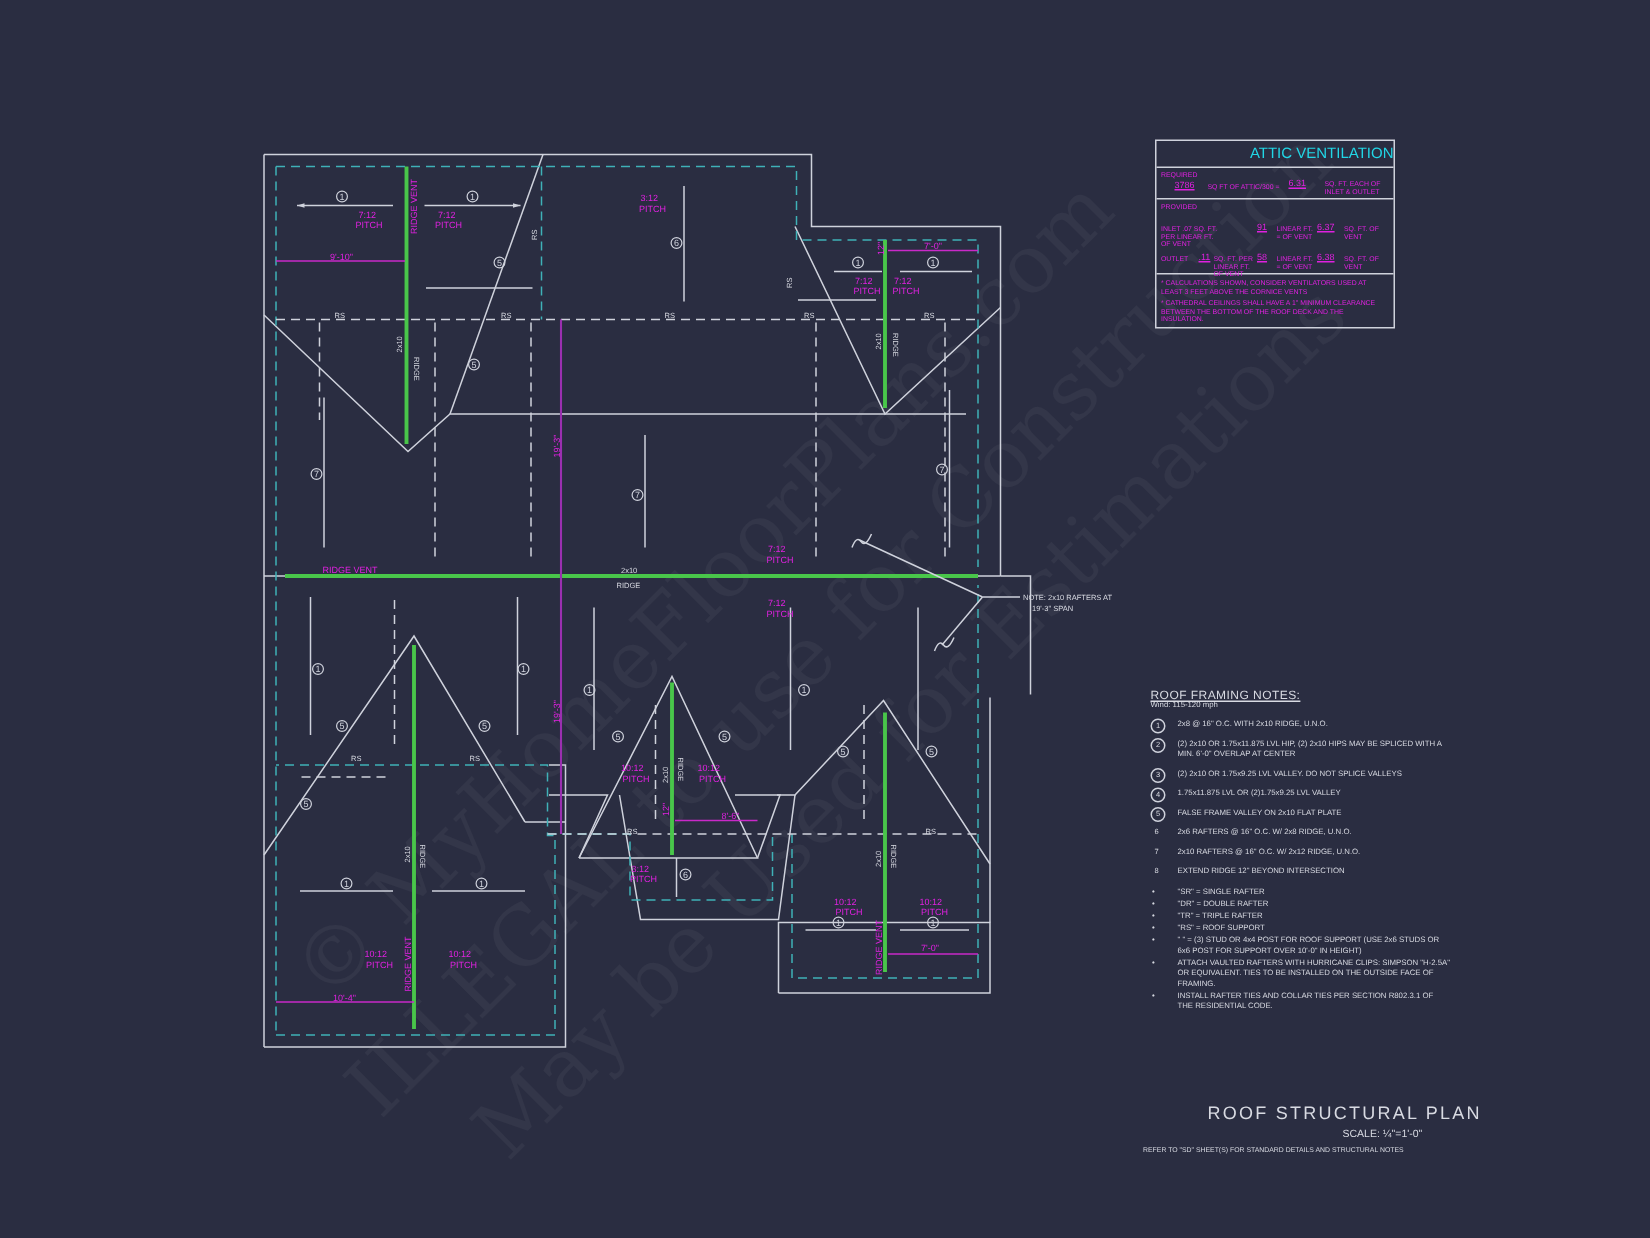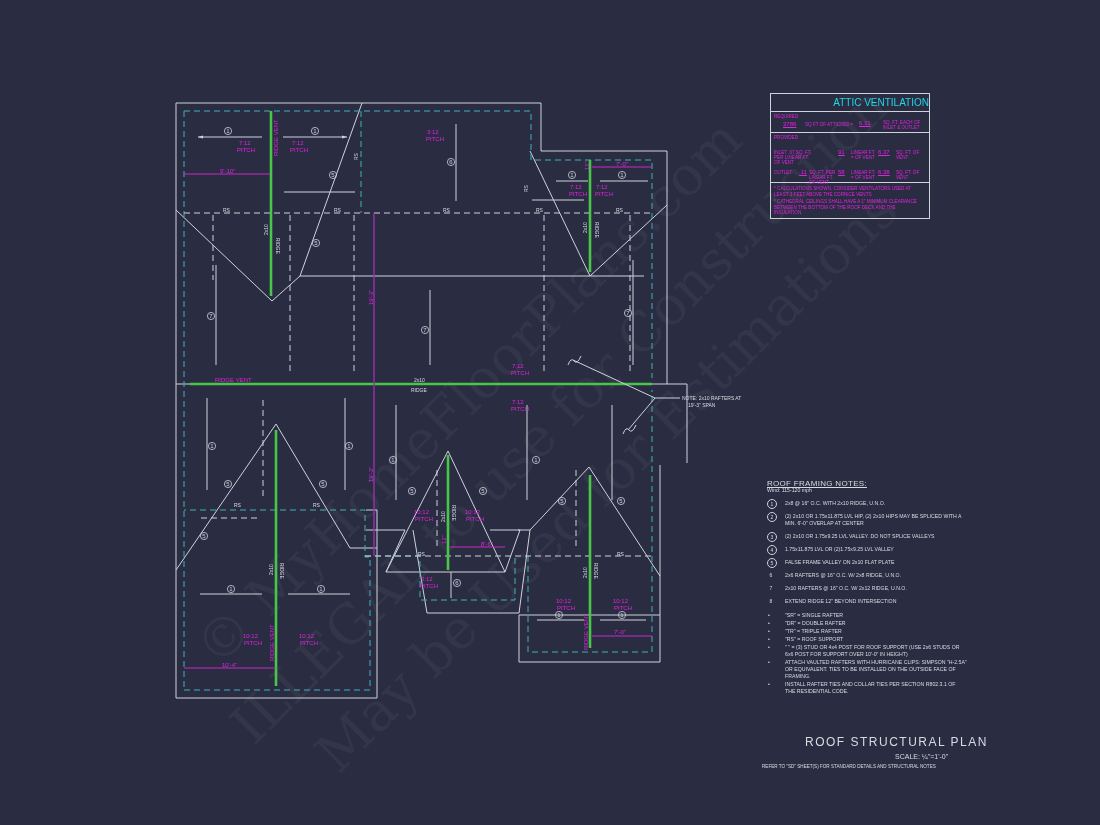--- a/index.html
+++ b/index.html
@@ -13,21 +13,21 @@
   .pp{stroke:#9a2fb0;stroke-width:1.4;}
   .tm{fill:#e021e0;font-size:6px;font-family:"Liberation Sans",sans-serif;}
   .tw{fill:#d8dae2;font-size:5px;font-family:"Liberation Sans",sans-serif;}
   .tc{fill:#cfd2dc;font-size:6px;font-family:"Liberation Sans",sans-serif;}
   .circ{stroke:#cfd2dc;fill:none;stroke-width:0.8;}
   .wm{fill:rgba(255,255,255,0.045);font-family:"DejaVu Serif",serif;font-size:54px;}
   #vent{position:absolute;left:770px;top:93px;width:158px;height:124px;border:1px solid #cfd2dc;}
   #vent .hdr{height:17px;border-bottom:1px solid #cfd2dc;text-align:right;color:#21d6e6;font-size:10px;line-height:17px;}
   #vent .row{position:relative;border-bottom:1px solid #cfd2dc;color:#e021e0;font-size:4.6px;}
   #vent .lbl{position:absolute;left:3px;top:2px;}
-  .notes{position:absolute;left:767px;top:480px;width:200px;color:#d8dae2;font-size:5.2px;line-height:7px;}
+  .notes{position:absolute;left:767px;top:460px;width:200px;color:#d8dae2;font-size:5.2px;line-height:7px;}
   .notes .title{font-size:8px;text-decoration:underline;letter-spacing:0.3px;}
   .notes .item{position:relative;padding-left:18px;margin-top:6px;}
   .notes .num{position:absolute;left:0;top:-1px;width:8px;height:8px;border:0.8px solid #cfd2dc;border-radius:50%;text-align:center;line-height:8px;font-size:5px;}
   .notes .bul{margin-top:1px;position:relative;padding-left:18px;}
   .notes .bul::before{content:"\2022";position:absolute;left:1px;}
   .ptitle{position:absolute;left:805px;top:735px;color:#d8dae2;font-size:12px;letter-spacing:1.5px;}
   .pscale{position:absolute;left:895px;top:753px;color:#d8dae2;font-size:7px;}
   .pref{position:absolute;left:762px;top:764px;color:#d8dae2;font-size:4.6px;}
 </style>
 </head>

